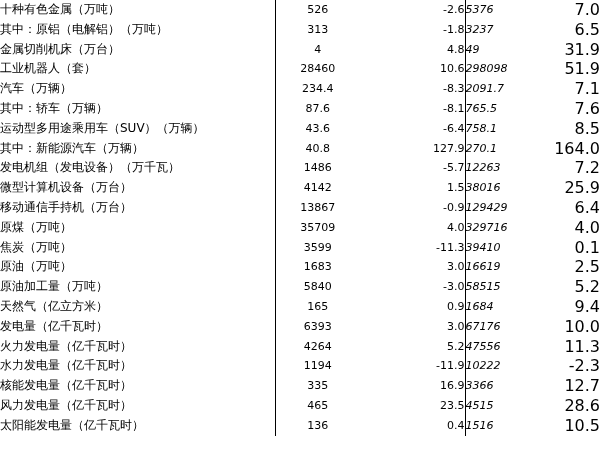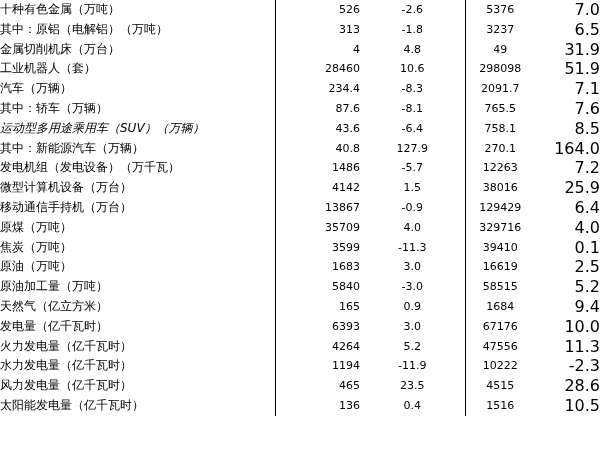--- a/index.html
+++ b/index.html
@@ -32,42 +32,43 @@
   col.c-v1   { width: 85px; }
   col.c-v2   { width: 105px; }
   col.c-v3   { width: 70px; }
   col.c-v4   { width: 65px; }
   .cell-name {
     padding-left: 6px;
     border-right: 1px solid #000000;
     font-size: 12px;
   }
   .cell-num {
-    text-align: right;
+    text-align: center;
     padding-right: 4px;
     font-size: 11px;
   }
   .cell-v2 {
-    text-align: center;
+    text-align: right;
     padding-right: 6px;
     border-right: 1px solid #000000;
     font-size: 11px;
   }
   .cell-v3 {
-    text-align: center;
+    text-align: left;
     padding-right: 4px;
     font-size: 11px;
+    font-style: italic;
   }
   .cell-v4 {
     text-align: right;
     padding-right: 6px;
     font-size: 16px;
   }
   .indent1 { padding-left: 20px; }
-  .indent2 { padding-left: 52px; font-style: italic; }
+  .indent2 { padding-left: 52px; }
 </style>
 </head>
 <body>
 
 <table class="stats-table">
   <colgroup>
     <col class="c-name">
     <col class="c-v1">
     <col class="c-v2">
     <col class="c-v3">
@@ -201,20 +202,27 @@
         <td class="cell-v4">11.3</td>
       </tr>
       <tr>
         <td class="cell-name indent1">水力发电量（亿千瓦时）</td>
         <td class="cell-num">1194</td>
         <td class="cell-v2">-11.9</td>
         <td class="cell-v3">10222</td>
         <td class="cell-v4">-2.3</td>
       </tr>
       <tr>
+        <td class="cell-name indent1">核能发电量（亿千瓦时）</td>
+        <td class="cell-num">335</td>
+        <td class="cell-v2">16.9</td>
+        <td class="cell-v3">3366</td>
+        <td class="cell-v4">12.7</td>
+      </tr>
+      <tr>
         <td class="cell-name indent1">风力发电量（亿千瓦时）</td>
         <td class="cell-num">465</td>
         <td class="cell-v2">23.5</td>
         <td class="cell-v3">4515</td>
         <td class="cell-v4">28.6</td>
       </tr>
       <tr>
         <td class="cell-name indent1">太阳能发电量（亿千瓦时）</td>
         <td class="cell-num">136</td>
         <td class="cell-v2">0.4</td>

